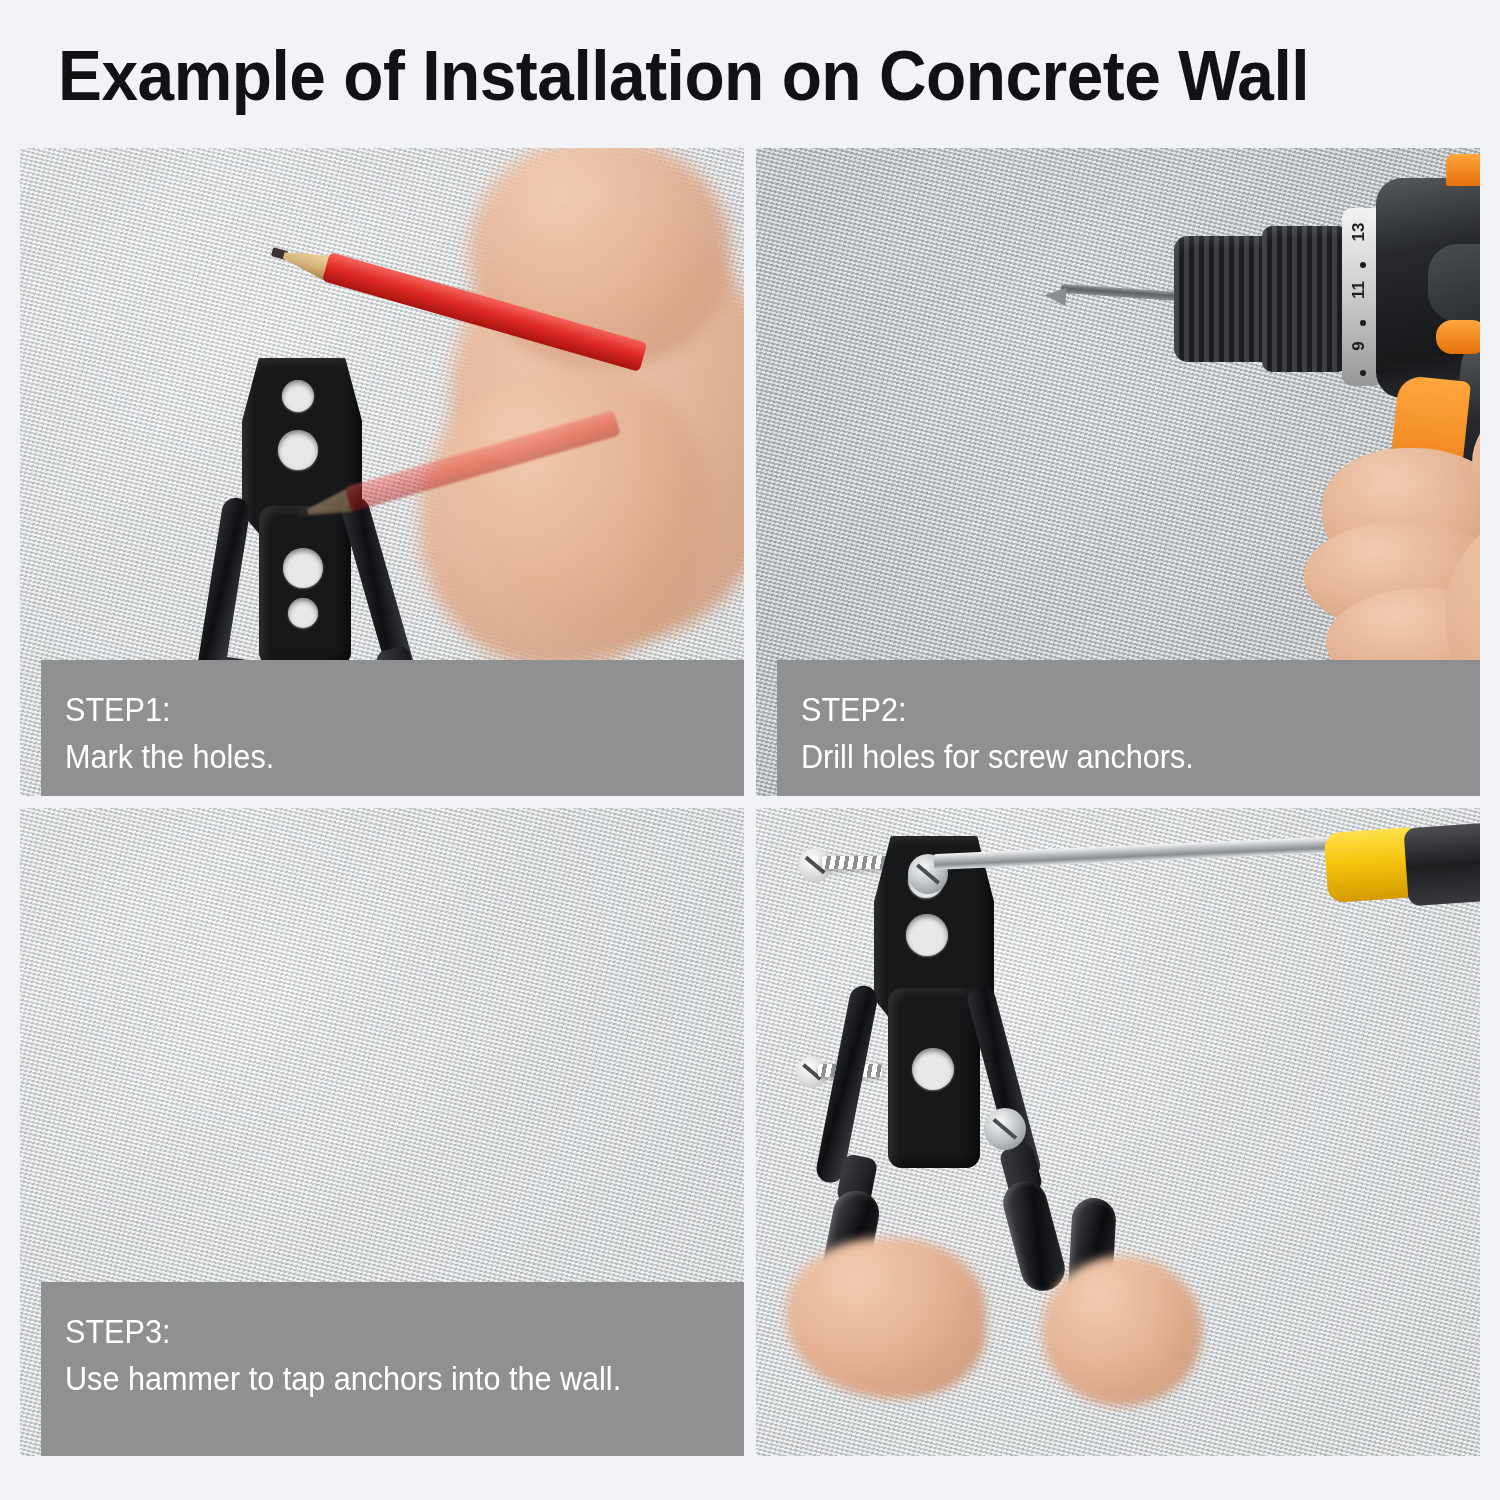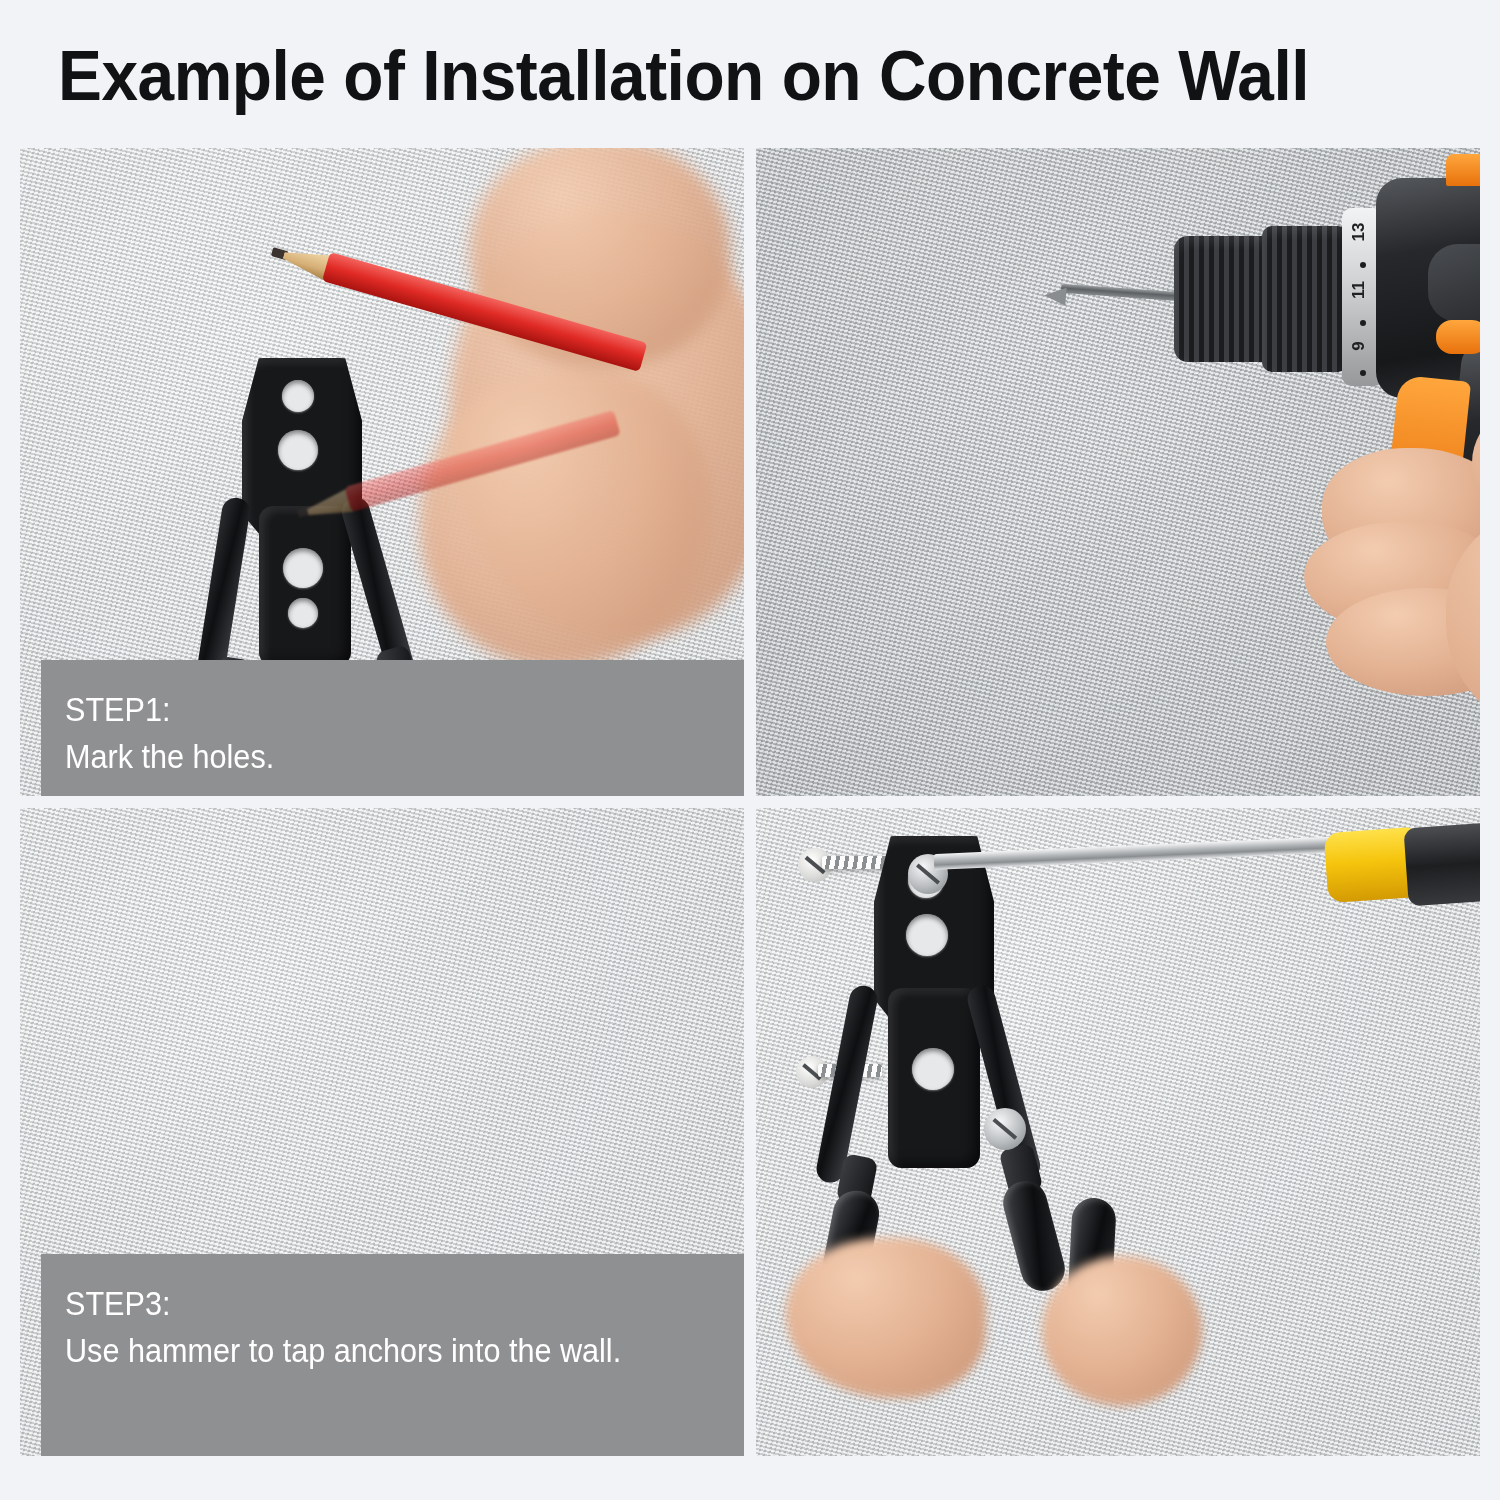--- a/index.html
+++ b/index.html
@@ -84,21 +84,21 @@
   .caption-step,
   .caption-text {
     font-size: 34px;
     line-height: 47px;
     font-weight: 400;
     transform: scaleX(0.90);
     transform-origin: left center;
     white-space: pre-wrap;
   }
   .p1 .caption, .p2 .caption { height: 136px; }
-  .p3 .caption, .p4 .caption { height: 202px; }
+  .p3 .caption, .p4 .caption { height: 174px; }
 
   
 
   
   .hook { position: absolute; }
 
   .hook-plate {
     position: absolute;
     background: #17181a;
     box-shadow: inset -6px -4px 12px rgba(0,0,0,.6), inset 5px 4px 10px rgba(255,255,255,.12);
@@ -333,20 +333,24 @@
         <div class="drill-accent" style="left:680px; top:172px; width:52px; height:34px; border-radius:16px;"></div>
 
         <div class="hand" style="left:566px; top:300px; width:190px; height:130px; border-radius:46% 54% 50% 50%;"></div>
         <div class="hand" style="left:548px; top:374px; width:200px; height:112px; border-radius:50% 50% 46% 54%;"></div>
         <div class="hand" style="left:570px; top:440px; width:200px; height:108px; border-radius:50%;"></div>
         <div class="hand" style="left:716px; top:236px; width:230px; height:160px; border-radius:52% 48% 46% 54%;"></div>
         <div class="hand" style="left:690px; top:350px; width:300px; height:250px; border-radius:44% 40% 46% 50%;"></div>
 
       </div>
 
+      <div class="caption">
+        <div class="caption-step">STEP2:</div>
+        <div class="caption-text">Drill holes for screw anchors.</div>
+      </div>
     </div>
 
     <div class="panel p3">
       <div class="photo">
 
         
         
         
 
         

